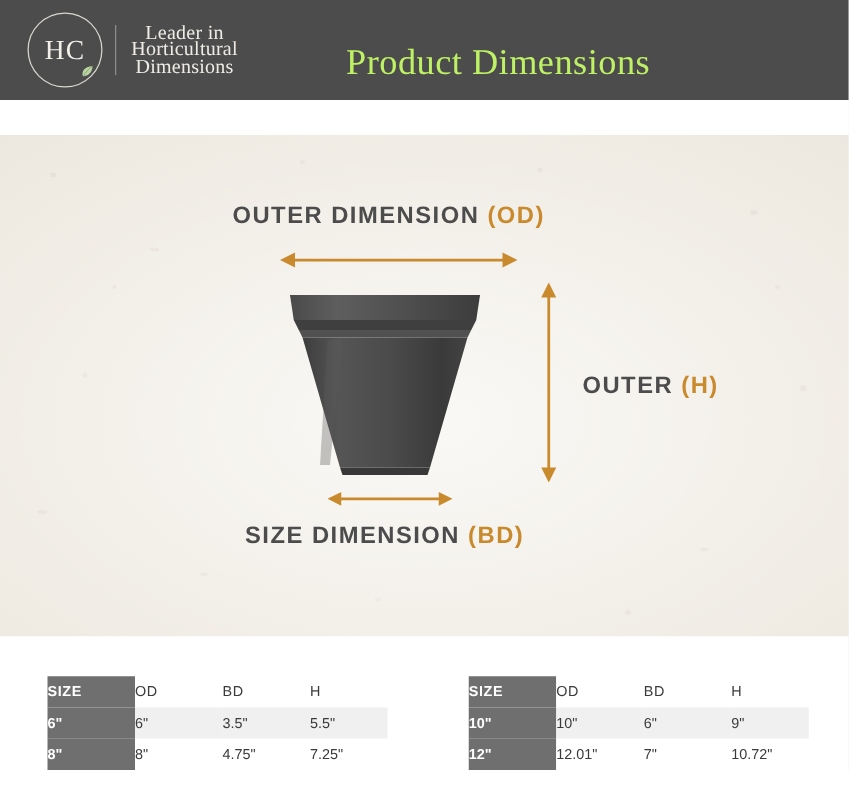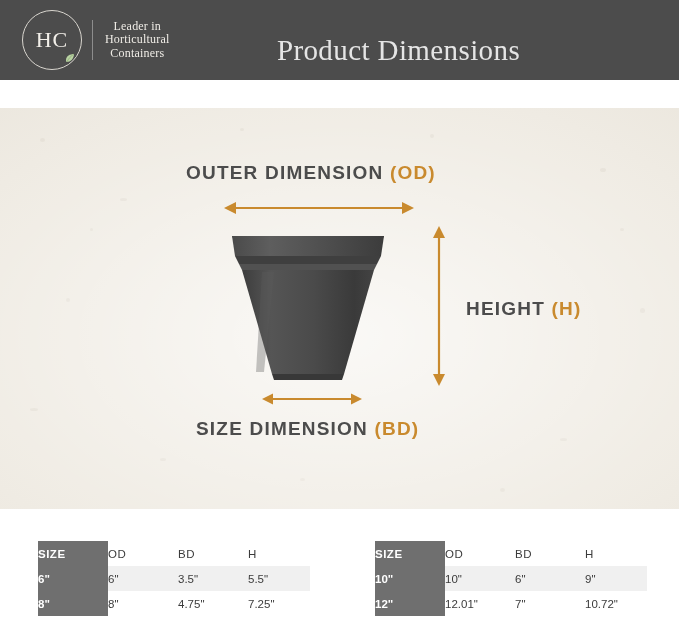--- a/index.html
+++ b/index.html
@@ -59,32 +59,32 @@
     width: 9px;
     height: 9px;
     color: #b8d1a0;
   }
   .logo-text {
     margin-left: 10px;
     padding-left: 12px;
     border-left: 1px solid #8d8d8d;
     color: #efece6;
     font-family: "Liberation Serif", serif;
-    font-size: 12px;
+    font-size: 16px;
     line-height: 13.5px;
     text-align: center;
     letter-spacing: 0.2px;
   }
   .header-title {
     position: absolute;
     left: 0; right: 0;
     top: 34px;
     text-align: center;
     padding-left: 118px;
-    color: #e5e5e5;
+    color: #bef264;
     font-family: "Liberation Serif", serif;
     font-size: 29px;
     letter-spacing: 0.4px;
   }
 
   
   .canvas {
     position: absolute;
     left: 0; top: 108px;
     width: 679px;
@@ -193,21 +193,21 @@
         <span class="logo-leaf">
           <svg width="10" height="10" viewBox="0 0 10 10">
             <path d="M9 1C5 1 1 3 1 7c0 1 0 2 1 2 3 0 7-3 7-8z" fill="#b9d3a3"></path>
             <path d="M9 1C6 3 3 6 2 9" stroke="#7f9a68" stroke-width="0.6" fill="none"></path>
           </svg>
         </span>
       </div>
       <div class="logo-text">
         <div>Leader in</div>
         <div>Horticultural</div>
-        <div>Containers</div>
+        <div>Dimensions</div>
       </div>
     </div>
     <div class="header-title">Product Dimensions</div>
   </div>
 
   <div class="canvas">
 
     <div class="speck" style="left:40px;  top:30px;  width:5px;  height:4px;"></div>
     <div class="speck" style="left:120px; top:90px;  width:7px;  height:3px;"></div>
     <div class="speck" style="left:66px;  top:190px; width:4px;  height:4px;"></div>
@@ -286,21 +286,21 @@
       <span class="accent">(BD)</span>
     </div>
 
     <svg class="arrow-svg" id="arrow-h" style="left:429px; top:118px;" width="20" height="160">
       <line x1="10" y1="10" x2="10" y2="150" stroke="#c98a2e" stroke-width="2.2"></line>
       <polygon points="10,0 4,12 16,12" fill="#c98a2e"></polygon>
       <polygon points="10,160 4,148 16,148" fill="#c98a2e"></polygon>
     </svg>
 
     <div class="lbl" id="label-h">
-      <span>HEIGHT</span>
+      <span>OUTER</span>
       <span class="accent">(H)</span>
     </div>
   </div>
 
   <div class="tables">
 
     <table class="dim" id="table-left">
       <thead>
         <tr>
           <th class="c-size">SIZE</th>

